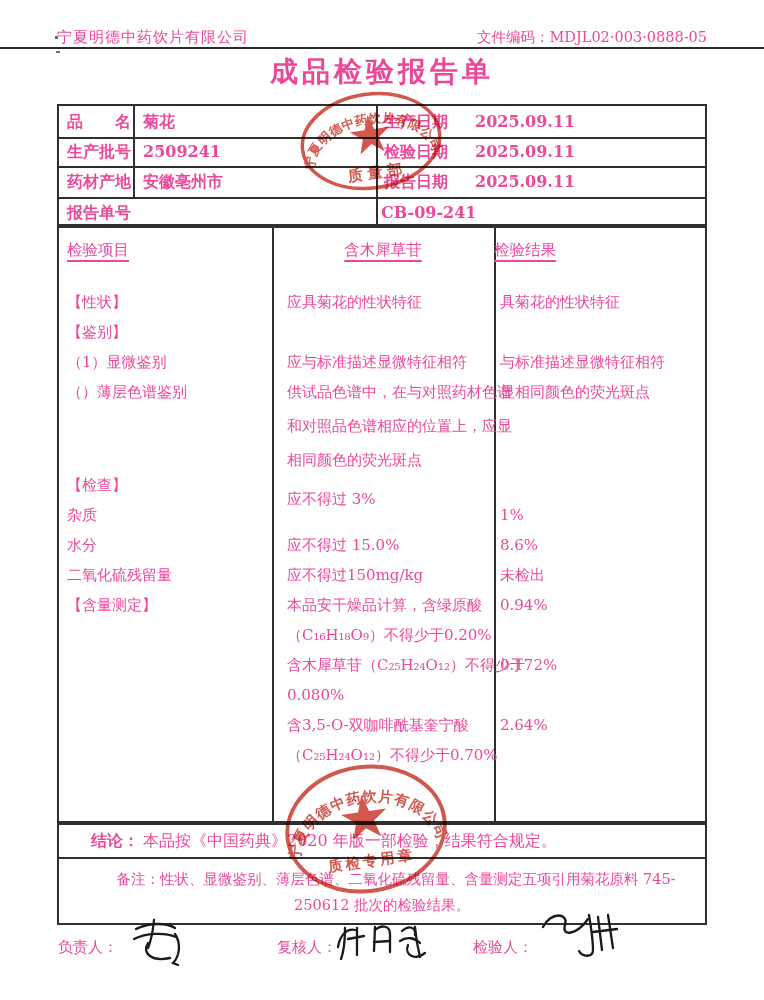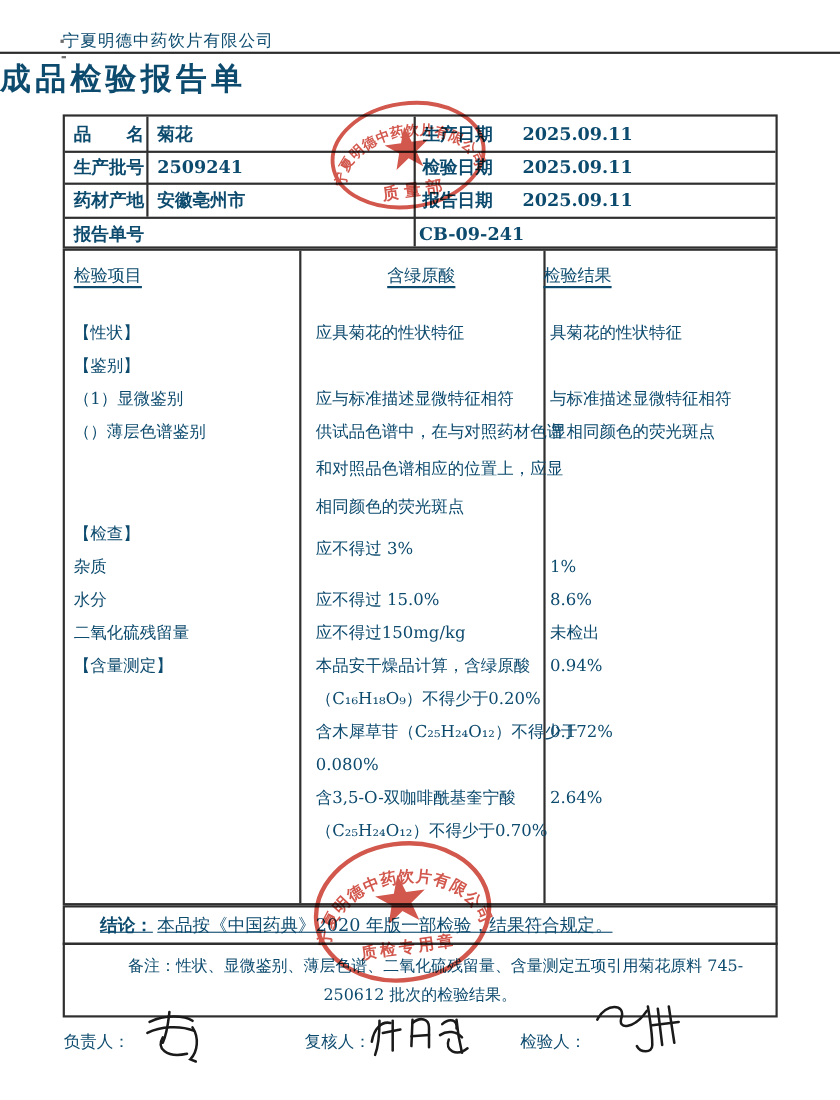--- a/index.html
+++ b/index.html
@@ -1,40 +1,40 @@
 <!DOCTYPE html>
 <html><head>
 <meta charset="utf-8">
 <style>
   html,body{margin:0;padding:0;background:#ffffff;}
   .page{position:relative;width:764px;height:1000px;background:#fff;
-        font-family:"DejaVu Serif","Liberation Serif",serif;color:#0c4a6e;overflow:hidden;}
+        font-family:"DejaVu Serif","Liberation Serif",serif;color:#ec4899;overflow:hidden;}
   .speck{position:absolute;background:#6b6b6b;}
   
   .company{position:absolute;left:57px;top:28px;font-size:15px;letter-spacing:1px;}
   .doccode{position:absolute;left:380px;top:28px;width:327px;text-align:right;font-size:14.5px;}
   .toprule{position:absolute;left:0;top:47px;width:764px;height:2px;background:#2b2b2b;}
-  .title{position:absolute;left:0;top:53px;width:764px;
+  .title{position:absolute;left:0;top:53px;width:764px;text-align:center;
          font-size:28px;font-weight:700;letter-spacing:4px;}
   
   .infobox{position:absolute;left:57px;top:104px;width:650px;height:122px;
            border:2px solid #2f2f2f;box-sizing:border-box;font-weight:bold;}
   .hline{position:absolute;left:0;width:100%;height:1.5px;background:#2f2f2f;}
   .vline{position:absolute;top:0;width:1.5px;background:#2f2f2f;}
   .icell{position:absolute;font-size:16px;line-height:16px;white-space:nowrap;}
   
   .mainbox{position:absolute;left:57px;top:226px;width:650px;height:597px;
            border:2px solid #2f2f2f;box-sizing:border-box;}
   .colhead{position:absolute;top:12px;font-size:15.5px;text-decoration:underline;
            text-underline-offset:5px;text-decoration-thickness:1.5px;white-space:nowrap;}
   .cellline{position:absolute;font-size:15px;line-height:30px;height:30px;white-space:nowrap;}
   .c1{left:8px;}  .c2{left:228px;} .c3{left:441px;}
   
   .conclbox{position:absolute;left:57px;top:823px;width:650px;height:36px;
-            border:2px solid #2f2f2f;box-sizing:border-box;display:flex;align-items:center;text-decoration:underline;}
+            border:2px solid #2f2f2f;box-sizing:border-box;display:flex;align-items:center;}
   .concl-label{font-size:16px;font-weight:700;margin-left:32px;}
   .concl-text{font-size:16px;margin-left:4px;}
   .remarkbox{position:absolute;left:57px;top:857px;width:650px;height:68px;
              border:2px solid #2f2f2f;box-sizing:border-box;text-align:center;}
   .remark-text{margin:7px 4px 0 4px;font-size:14.5px;line-height:26px;text-indent:28px;}
   
   .sigline{position:absolute;top:938px;font-size:15px;white-space:nowrap;}
   .sig-svg{position:absolute;}
   
   .stamp{position:absolute;mix-blend-mode:multiply;opacity:0.88;}
@@ -42,20 +42,21 @@
 </style>
 </head>
 <body>
 
 <div class="page">
 
   <div class="speck" style="left:55px;top:36px;width:3px;height:3px;"></div>
   <div class="speck" style="left:56px;top:51px;width:4px;height:2px;"></div>
 
   <div class="company">宁夏明德中药饮片有限公司</div>
+  <div class="doccode"><span>文件编码：</span><span>MDJL02·003·0888-05</span></div>
   <div class="toprule"></div>
   <div class="title">成品检验报告单</div>
 
   <div class="infobox">
     <div class="hline" style="top:31px;"></div>
     <div class="hline" style="top:60px;"></div>
     <div class="hline" style="top:91px;"></div>
     <div class="vline" style="left:74px;height:91px;"></div>
     <div class="vline" style="left:317px;height:100%;"></div>
 
@@ -76,21 +77,21 @@
 
     <span class="icell" style="left:8px;top:99px;">报告单号</span>
     <span class="icell" style="left:322px;top:99px;">CB-09-241</span>
   </div>
 
   <div class="mainbox">
     <div class="vline" style="left:213px;height:100%;"></div>
     <div class="vline" style="left:435px;height:100%;"></div>
 
     <span class="colhead" style="left:8px;">检验项目</span>
-    <span class="colhead" style="left:213px;width:222px;text-align:center;">含绿原酸</span>
+    <span class="colhead" style="left:213px;width:222px;text-align:center;">含木犀草苷</span>
     <span class="colhead" style="left:435px;width:211px;text-align:left;">检验结果</span>
 
     <span class="cellline c1" style="top:59px;">【性状】</span>
     <span class="cellline c1" style="top:89px;">【鉴别】</span>
     <span class="cellline c1" style="top:119px;">（1）显微鉴别</span>
     <span class="cellline c1" style="top:149px;">（）薄层色谱鉴别</span>
     <span class="cellline c1" style="top:242px;">【检查】</span>
     <span class="cellline c1" style="top:272px;">杂质</span>
     <span class="cellline c1" style="top:302px;">水分</span>
     <span class="cellline c1" style="top:332px;">二氧化硫残留量</span>

